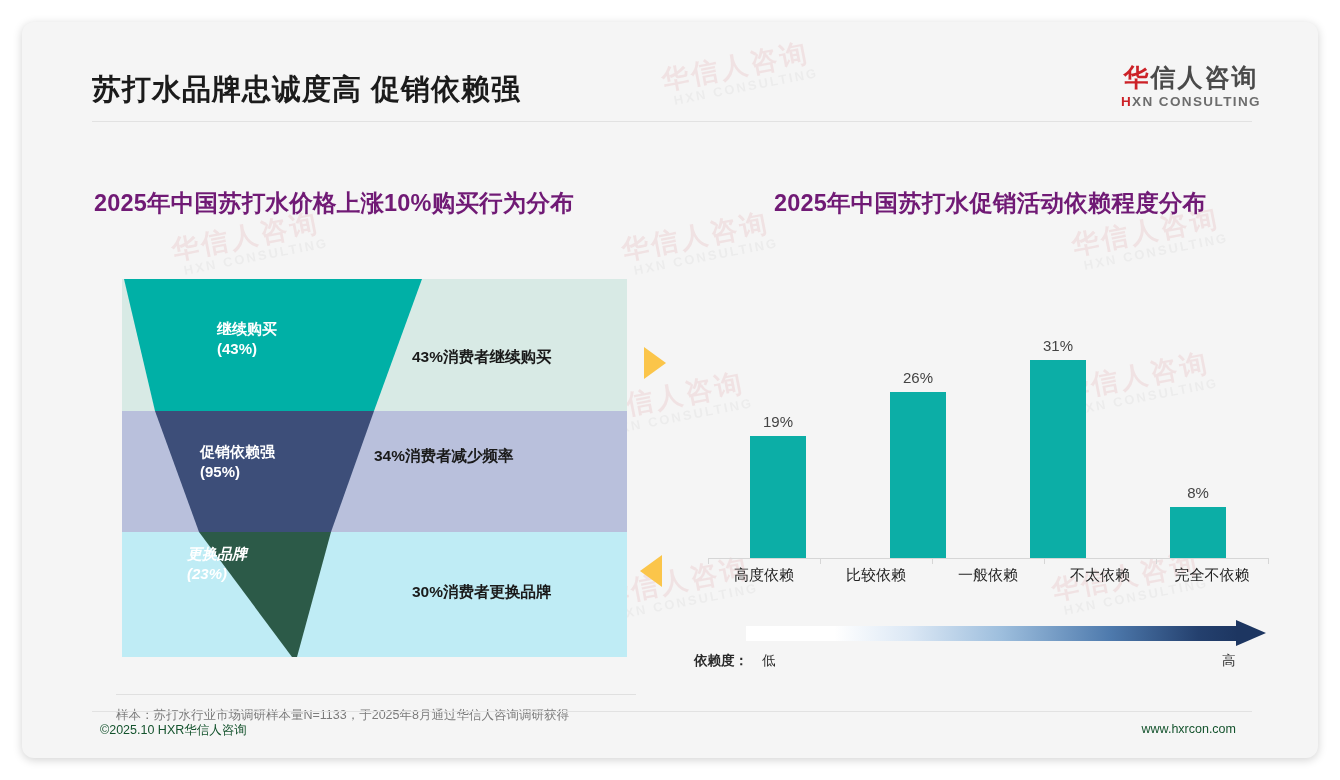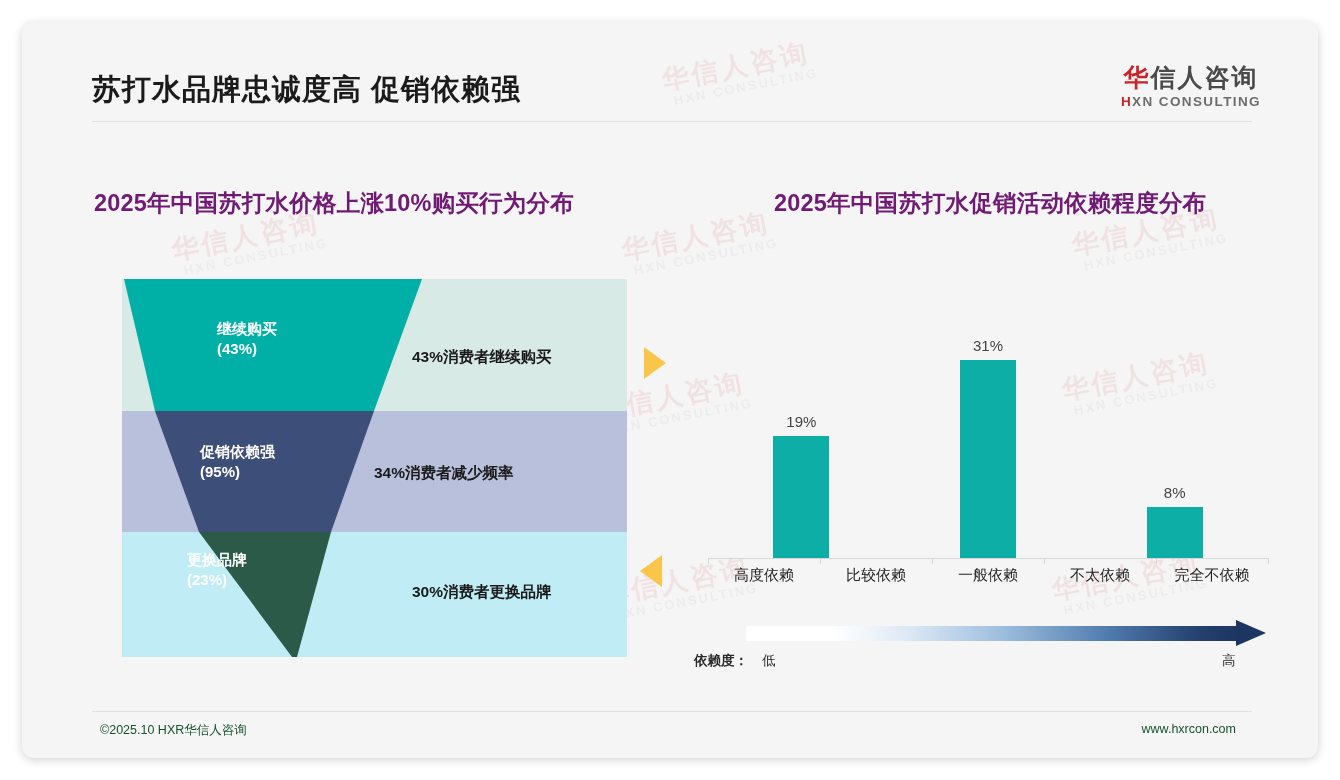--- a/index.html
+++ b/index.html
@@ -389,38 +389,42 @@
     </svg>
 
     <div class="funnel-label" style="left:95px; top:40px;  width:130px;">
       <span>继续购买</span><br>
       <span>(43%)</span>
     </div>
     <div class="funnel-label" style="left:78px; top:163px; width:130px;">
       <span>促销依赖强</span><br>
       <span>(95%)</span>
     </div>
-    <div class="funnel-label" style="left:65px; top:271px; width:130px;">
+    <div class="funnel-label" style="left:65px; top:265px; width:130px;font-style:italic;">
       <span>更换品牌</span><br>
       <span>(23%)</span>
     </div>
 
     <div class="funnel-note" style="left:290px; top:48px;margin-top:20px;">43%消费者继续购买</div>
-    <div class="funnel-note" style="left:252px; top:184px;">34%消费者减少频率</div>
+    <div class="funnel-note" style="left:252px; top:167px;">34%消费者减少频率</div>
     <div class="funnel-note" style="left:290px; top:303px;">30%消费者更换品牌</div>
   </div>
 
   <div class="tri tri-right"></div>
   <div class="tri tri-left"></div>
 
   <div class="chart">
     <div class="bars" id="bars">
         <div class="bar-slot">
           <div class="bar-value">19%</div>
           <div class="bar" style="height: 122px; background: rgb(12, 174, 166);"></div>
+        </div>
+        <div class="bar-slot">
+          <div class="bar-value">26%</div>
+          <div class="bar" style="height: 166px; background: rgb(12, 174, 166);"></div>
         </div>
         <div class="bar-slot">
           <div class="bar-value">31%</div>
           <div class="bar" style="height: 198px; background: rgb(12, 174, 166);"></div>
         </div>
         <div class="bar-slot">
           <div class="bar-value">8%</div>
           <div class="bar" style="height: 51px; background: rgb(12, 174, 166);"></div>
         </div>
       </div>
@@ -445,18 +449,19 @@
   <div class="legend">
     <div class="legend-bar-wrap">
       <div class="legend-bar"></div>
       <div class="legend-arrow"></div>
     </div>
     <div class="legend-label" id="lg-title">依赖度：</div>
     <div class="legend-label" id="lg-low">低</div>
     <div class="legend-label" id="lg-high">高</div>
   </div>
 
+  <div class="sample-note">样本：苏打水行业市场调研样本量N=1133，于2025年8月通过华信人咨询调研获得</div>
 
   <div class="footer-rule"></div>
   <div class="footer-left">©2025.10 HXR华信人咨询</div>
   <div class="footer-right">www.hxrcon.com</div>
 
 </div>
 
 </body></html>

